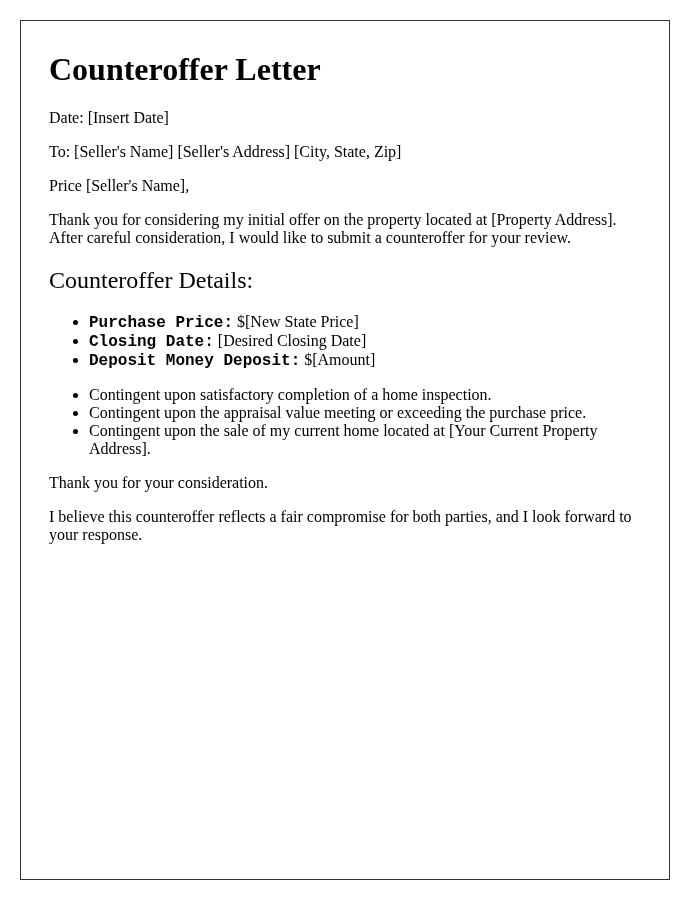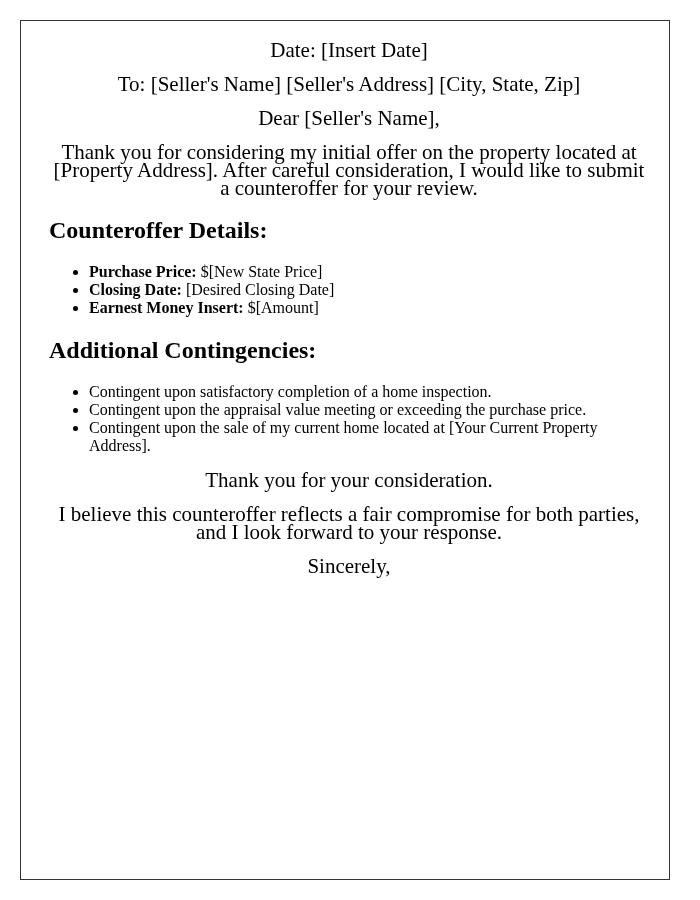--- a/index.html
+++ b/index.html
@@ -25,63 +25,62 @@
       box-sizing: content-box;
     }
     h1 {
       font-size: 32px;
       font-weight: bold;
       margin: 10px 0 21px 0;
       line-height: 37px;
     }
     h2 {
       font-size: 24px;
-      font-weight: bold;
+      font-weight: normal;
       margin: 19px 0 19px 0;
       line-height: 28px;
     }
     p {
-      font-size: 21px;
+      font-size: 16px;
       line-height: 18px;
       margin: 0 0 16px 0;
-      text-align: center;
     }
     ul {
       margin: 0 0 16px 0;
       padding-left: 40px;
       font-size: 16px;
       line-height: 18px;
     }
     li {
       margin: 0;
     }
     li strong {
       font-weight: bold;
+      font-family: Liberation Mono, monospace;
     }
   </style>
 </head>
 <body>
 
 <div class="letter">
+  <h1>Counteroffer Letter</h1>
 
   <p>Date: [Insert Date]</p>
   <p>To: [Seller's Name] [Seller's Address] [City, State, Zip]</p>
-  <p>Dear [Seller's Name],</p>
+  <p>Price [Seller's Name],</p>
   <p>Thank you for considering my initial offer on the property located at [Property Address]. After careful consideration, I would like to submit a counteroffer for your review.</p>
 
   <h2>Counteroffer Details:</h2>
   <ul>
     <li><strong>Purchase Price:</strong><span> $[New State Price]</span></li>
     <li><strong>Closing Date:</strong><span> [Desired Closing Date]</span></li>
-    <li><strong>Earnest Money Insert:</strong><span> $[Amount]</span></li>
+    <li><strong>Deposit Money Deposit:</strong><span> $[Amount]</span></li>
   </ul>
 
-  <h2>Additional Contingencies:</h2>
   <ul>
     <li>Contingent upon satisfactory completion of a home inspection.</li>
     <li>Contingent upon the appraisal value meeting or exceeding the purchase price.</li>
     <li>Contingent upon the sale of my current home located at [Your Current Property Address].</li>
   </ul>
 
   <p>Thank you for your consideration.</p>
   <p>I believe this counteroffer reflects a fair compromise for both parties, and I look forward to your response.</p>
-  <p>Sincerely,</p>
 </div>
 
 </body></html>

